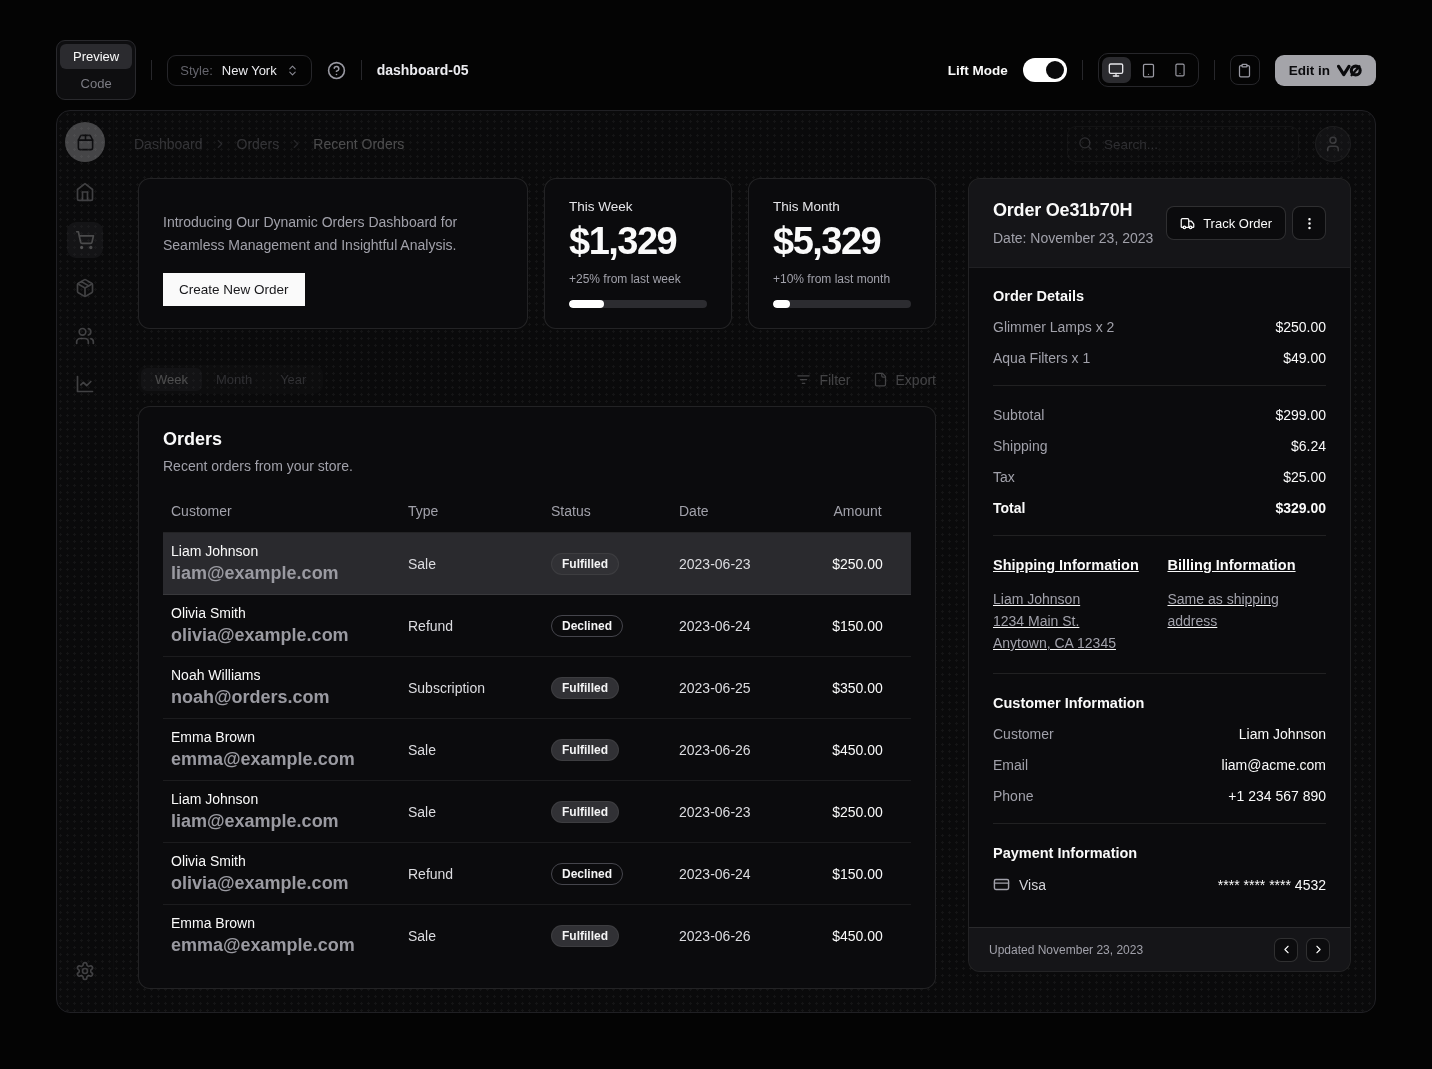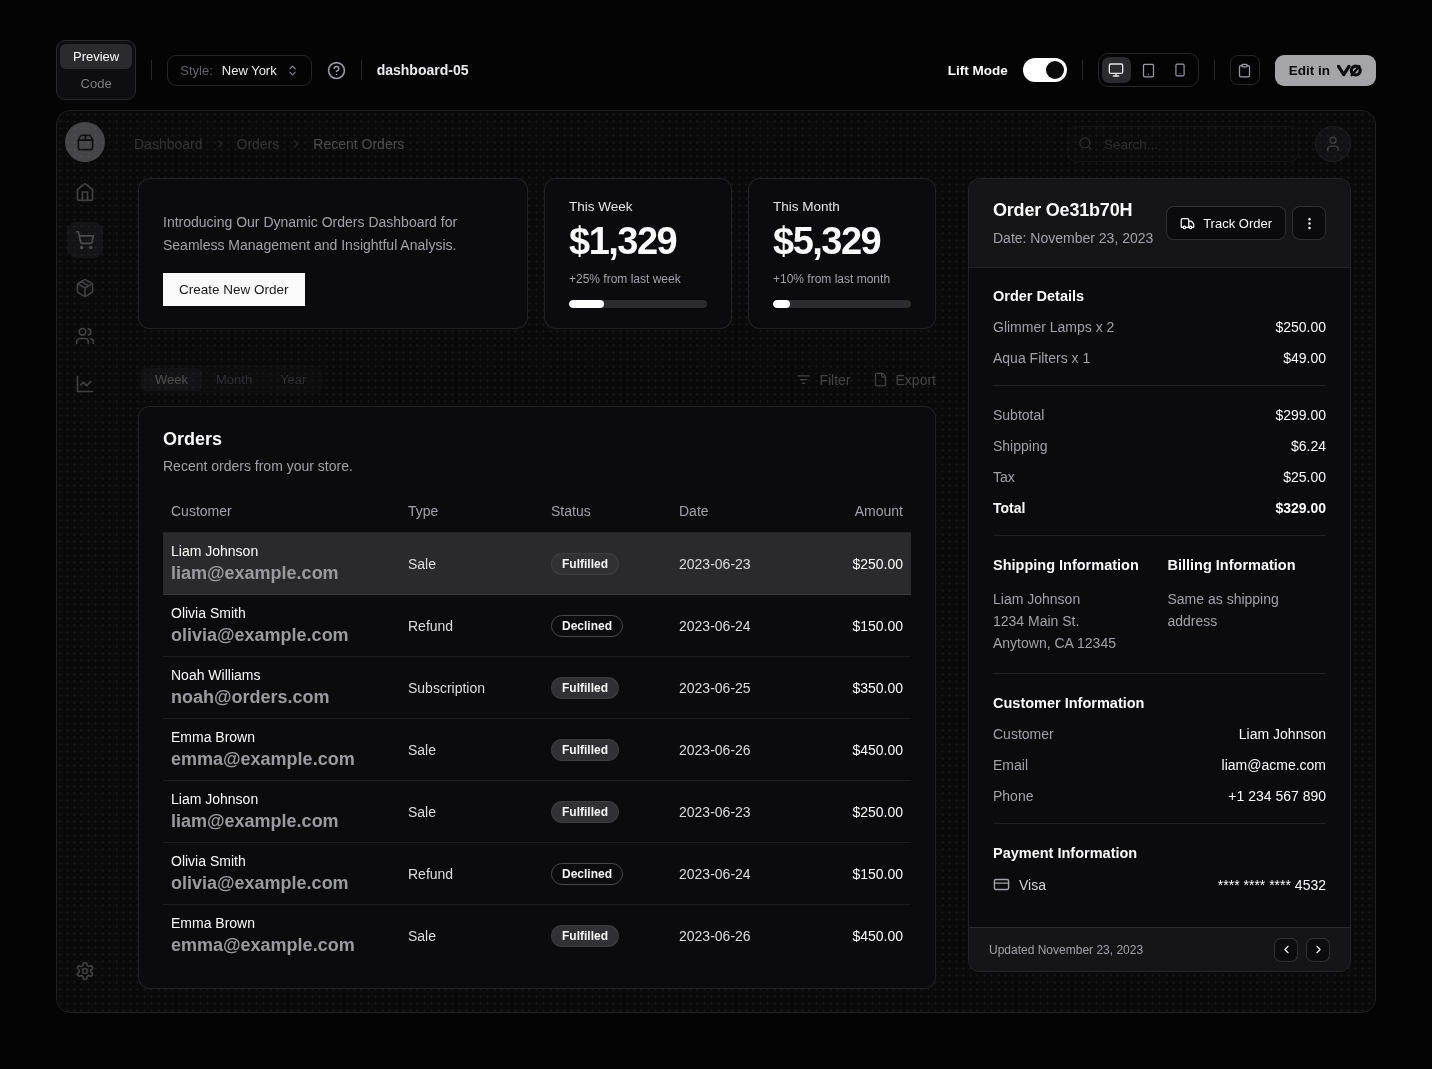--- a/index.html
+++ b/index.html
@@ -93,21 +93,21 @@
   .tablactions { display:flex; align-items:center; gap:22px; }
   .ghost-btn { display:flex; align-items:center; gap:8px; font-size:14px; color:#d8d8dd; cursor:pointer; }
 
   .table-card { margin-top:12px; flex:1; padding:22px 24px; display:flex; flex-direction:column; }
   .table-title { font-size:18px; font-weight:700; }
   .table-sub { font-size:14px; color:#a1a1aa; margin-top:8px; }
   .tbl { margin-top:20px; }
   .thead, .trow { display:grid; grid-template-columns:1fr 143px 128px 133px 107px; align-items:center; }
   .thead { border-bottom:1px solid rgba(255,255,255,0.1); }
   .thead .th { font-size:14px; color:#a1a1aa; padding:9px 8px 13px; }
-  .thead .th.right, .cell.amount { text-align:right; }
+  .thead .th.right, .cell.amount { text-align:center; }
   .trow { border-bottom:1px solid rgba(255,255,255,0.07); cursor:pointer; }
   .trow:last-child { border-bottom:none; }
   .trow.sel { background:#2a2a2e; }
   .cell { padding:10px 8px; font-size:14px; color:#dcdce0; }
   .cname { font-size:14px; font-weight:500; color:#fafafa; }
   .cemail { font-size:18px; color:#9a9aa1; margin-top:4px;font-weight:bold; }
   .cell.amount { color:#fafafa; }
   .badge { display:inline-block; font-size:12px; font-weight:600; padding:3px 10px; border-radius:999px; color:#f4f4f5; }
   .badge.secondary { background:#313135; border:1px solid rgba(255,255,255,0.06); }
   .badge.outline { background:transparent; border:1px solid #45454c; }
@@ -125,21 +125,21 @@
   .kebab-btn { width:34px; height:34px; display:flex; align-items:center; justify-content:center; background:#0b0b0d;
     border:1px solid rgba(255,255,255,0.15); border-radius:8px; color:#fafafa; cursor:pointer; }
   .panel-body { padding:20px 24px 0; font-size:14px; flex:1; overflow:hidden; }
   .section-h { font-size:14.5px; font-weight:700; margin-bottom:15px; }
   .kv { display:flex; justify-content:space-between; align-items:center; margin-bottom:15px; }
   .kv .k { color:#a1a1aa; }
   .kv .v { color:#fafafa; }
   .kv.total .k { color:#fafafa; font-weight:600; }
   .kv.total .v { font-weight:700; }
   .sep { height:1px; background:rgba(255,255,255,0.09); margin:19px 0 21px; }
-  .twocol { display:grid; grid-template-columns:1fr 1fr; gap:16px; }
+  .twocol { display:grid; grid-template-columns:1fr 1fr; gap:16px;text-decoration:underline; }
   .addr { color:#a1a1aa; line-height:22px; }
   .payrow { display:flex; justify-content:space-between; align-items:flex-end; }
   .payleft { display:flex; align-items:center; gap:9px; color:#d4d4d8; }
   .payleft svg { color:#a1a1aa; }
   .paynum { color:#fafafa; }
   .panel-foot { height:44px; border-top:1px solid rgba(255,255,255,0.09); background:rgba(39,39,42,0.38);
     display:flex; align-items:center; justify-content:space-between; padding:0 20px; }
   .updated { font-size:12px; color:#a1a1aa; }
   .pager { display:flex; gap:8px; }
   .pgbtn { width:24px; height:24px; border-radius:7px; border:1px solid rgba(255,255,255,0.15); background:#0c0c0e;

